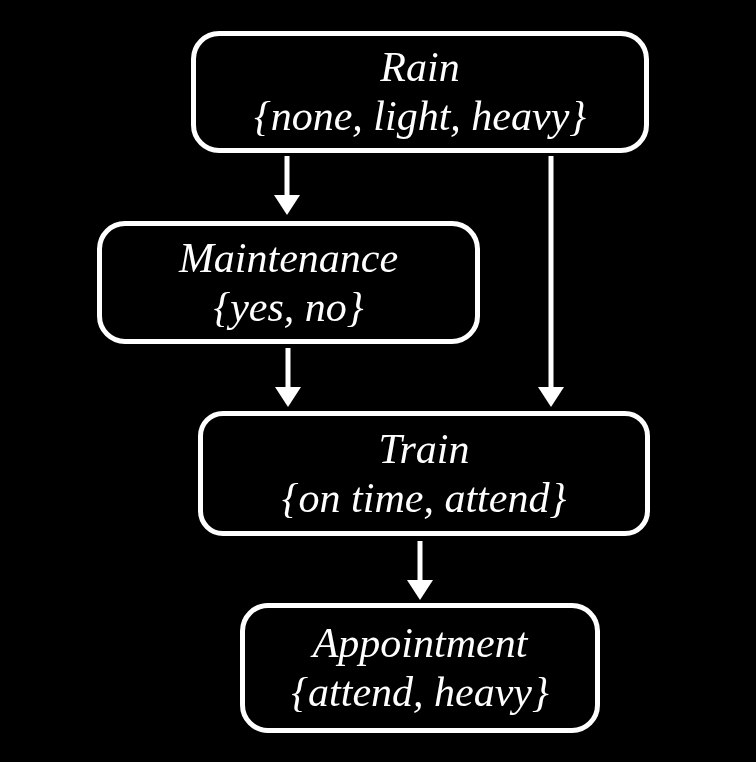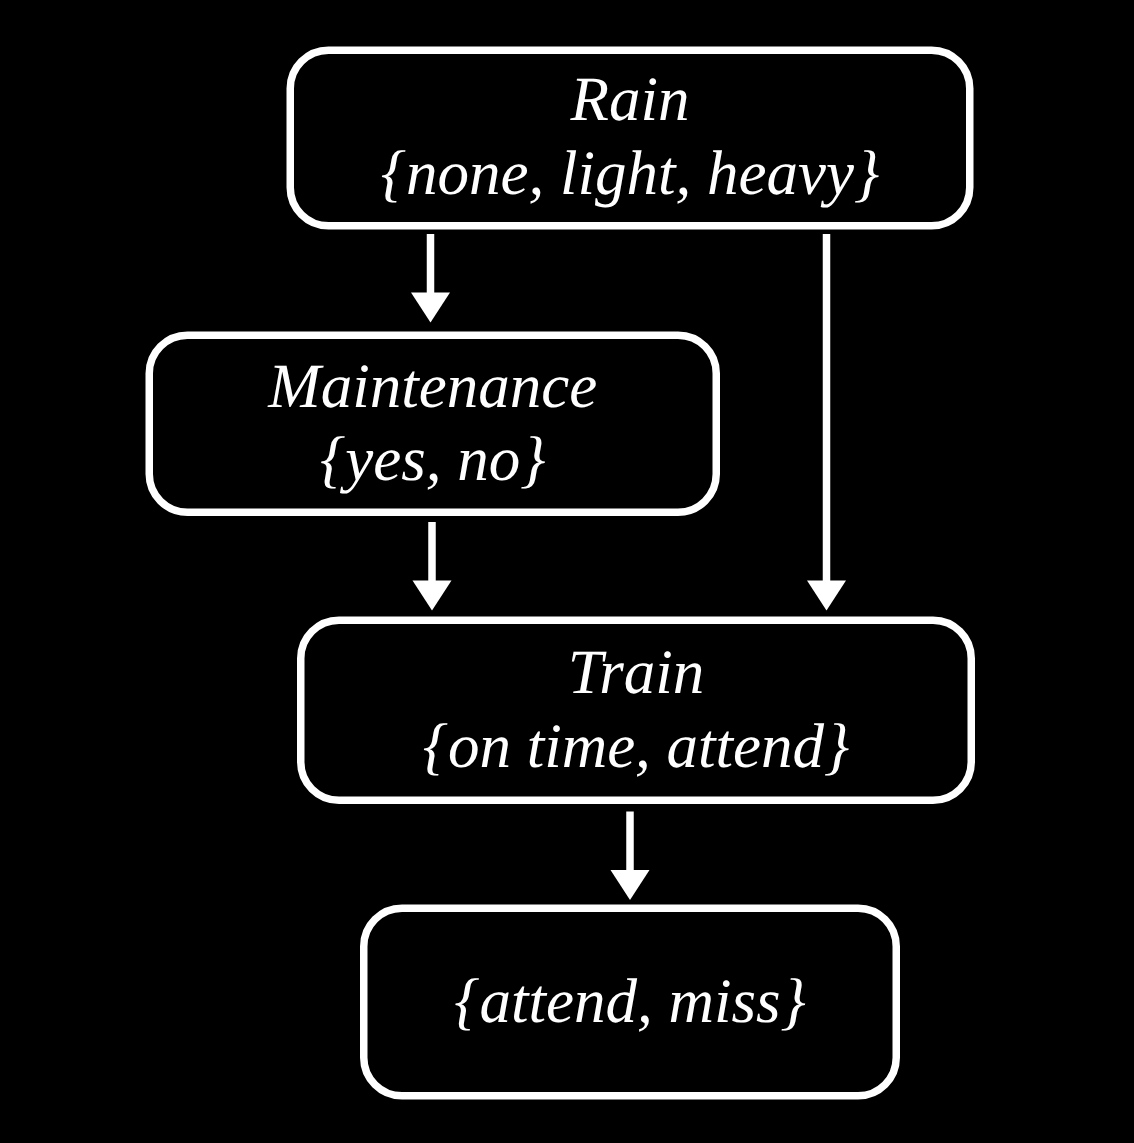--- a/index.html
+++ b/index.html
@@ -26,21 +26,21 @@
     font-size: 42px;
     line-height: 49px;
     text-align: center;
     display: flex;
     flex-direction: column;
     justify-content: center;
     align-items: center;
   }
   .node-rain        { left: 191px; top:  31px; width: 458px; height: 122px; }
   .node-maintenance { left:  97px; top: 221px; width: 383px; height: 123px; }
-  .node-train       { left: 198px; top: 411px; width: 452px; height: 125px; }
+  .node-train       { left: 198px; top: 411px; width: 452px; height: 125px; border-radius: 25px; }
   .node-appointment { left: 240px; top: 603px; width: 360px; height: 130px; }
   .edges-layer {
     position: absolute;
     left: 0; top: 0;
     width: 756px;
     height: 762px;
     pointer-events: none;
   }
 </style>
 </head>
@@ -57,21 +57,22 @@
     <div>Rain</div>
     <div>{none, light, heavy}</div>
   </div>
 
   <div class="node node-train">
     <div>Train</div>
     <div>{on time, attend}</div>
   </div>
 
   <div class="node node-appointment">
-    <div>{attend, miss}</div>
+    <div>Appointment</div>
+    <div>{attend, heavy}</div>
   </div>
 
   <svg class="edges-layer" viewBox="0 0 756 762" xmlns="http://www.w3.org/2000/svg">
       <g>
         <line x1="287" y1="156" x2="287" y2="199" stroke="#ffffff" stroke-width="5"></line>
         <polygon points="274,195 300,195 287,215" fill="#ffffff"></polygon>
       </g>
       <g>
         <line x1="551" y1="156" x2="551" y2="391" stroke="#ffffff" stroke-width="5"></line>
         <polygon points="538,387 564,387 551,407" fill="#ffffff"></polygon>

